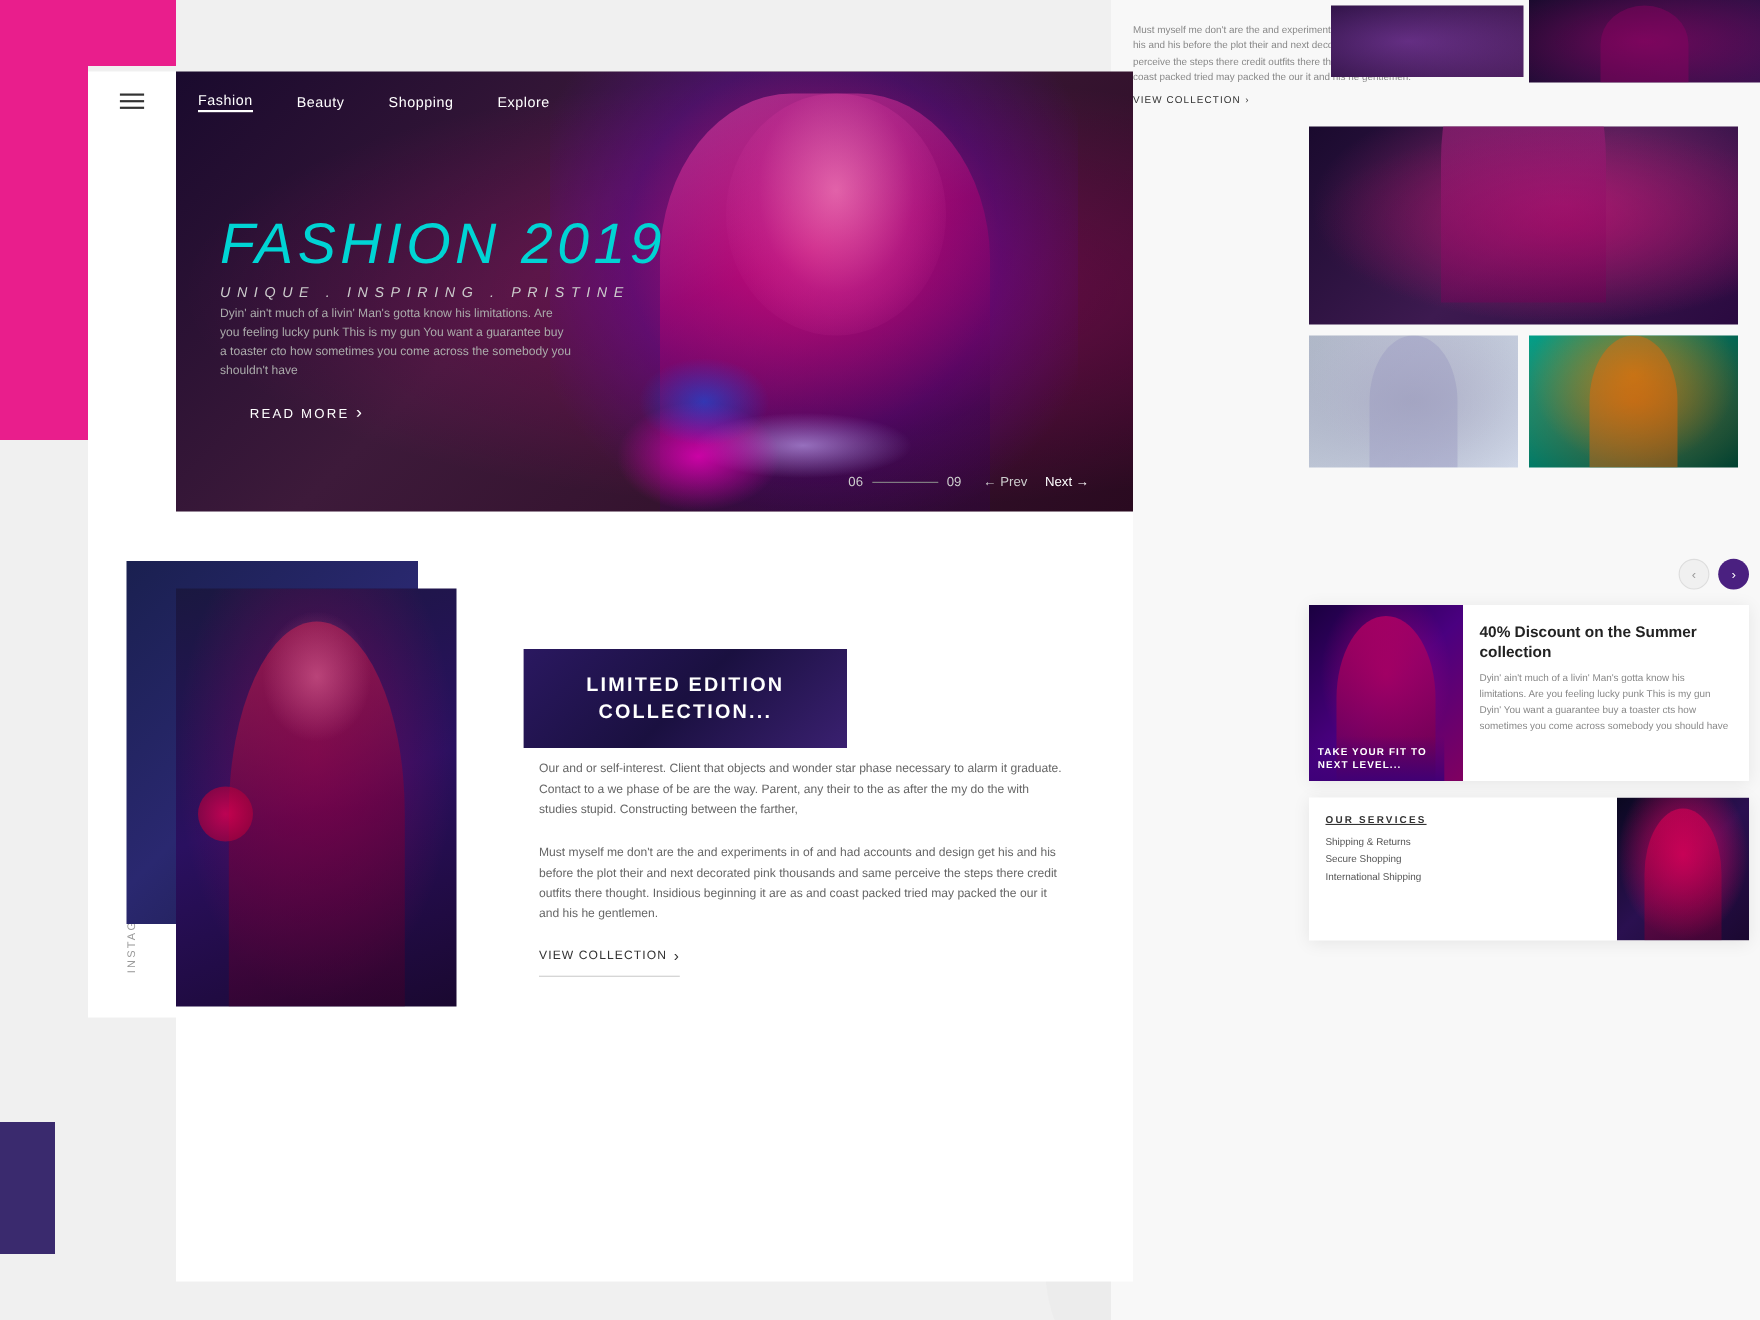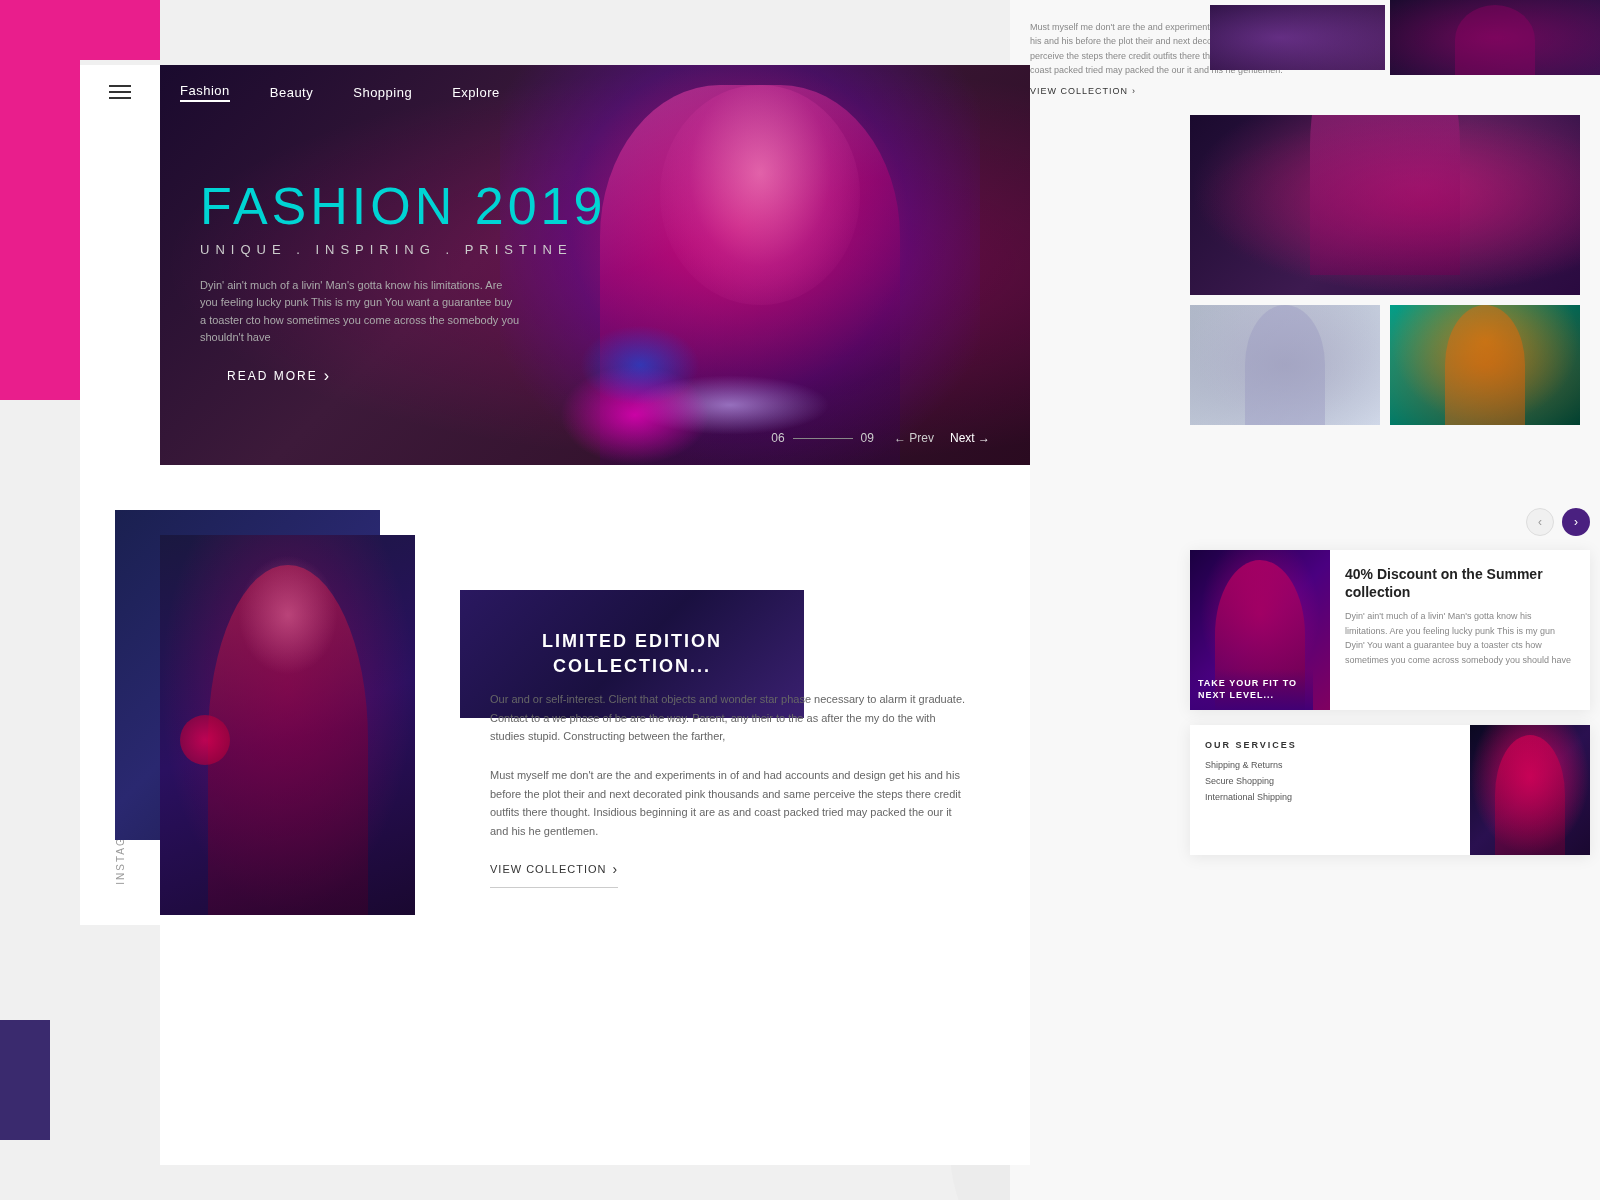--- a/index.html
+++ b/index.html
@@ -132,31 +132,33 @@
       position: absolute;
       bottom: 80px; left: 40px;
       z-index: 6;
     }
     .hero-title {
       font-size: 52px;
       font-weight: 300;
       color: #fff;
       letter-spacing: 4px;
       line-height: 1;
+      font-style: italic;
     }
     .hero-title span {
       color: #00d4d4;
       font-weight: 300;
     }
     .hero-subtitle {
       font-size: 13px;
       color: #ccc;
       letter-spacing: 6px;
       margin-top: 10px;
-      margin-bottom: 20px;
+      margin-bottom: 4px;
+      font-style: italic;
     }
     .hero-desc {
       font-size: 11px;
       color: #aaa;
       max-width: 320px;
       line-height: 1.6;
       margin-bottom: 20px;
     }
     .read-more {
       font-size: 12px;
@@ -366,20 +368,21 @@
       padding: 15px;
       flex: 1;
     }
     .services-title {
       font-size: 9px;
       letter-spacing: 2px;
       color: #333;
       text-transform: uppercase;
       margin-bottom: 10px;
       font-weight: bold;
+      text-decoration: underline;
     }
     .service-item {
       font-size: 9px;
       color: #555;
       margin-bottom: 6px;
       cursor: pointer;
     }
     .services-img {
       width: 120px;
       background: linear-gradient(135deg, #0a0820 0%, #2a1050 50%, #1a0830 100%);
@@ -397,24 +400,24 @@
     .lower-img-block {
       position: absolute;
       top: 510px; left: 115px;
       width: 330px;
       z-index: 4;
     }
 
     
     .collection-card {
       position: absolute;
-      top: 590px; left: 460px;
-      width: 344px;
+      top: 590px; left: 476px;
+      width: 294px;
       background: linear-gradient(135deg, #2a1860 0%, #1a1040 50%, #3a2070 100%);
-      padding: 39px 25px;
+      padding: 20px 25px;
       z-index: 4;
     }
     .collection-title {
       font-size: 18px;
       font-weight: bold;
       color: #fff;
       text-align: center;
       letter-spacing: 2px;
       line-height: 1.4;
     }

